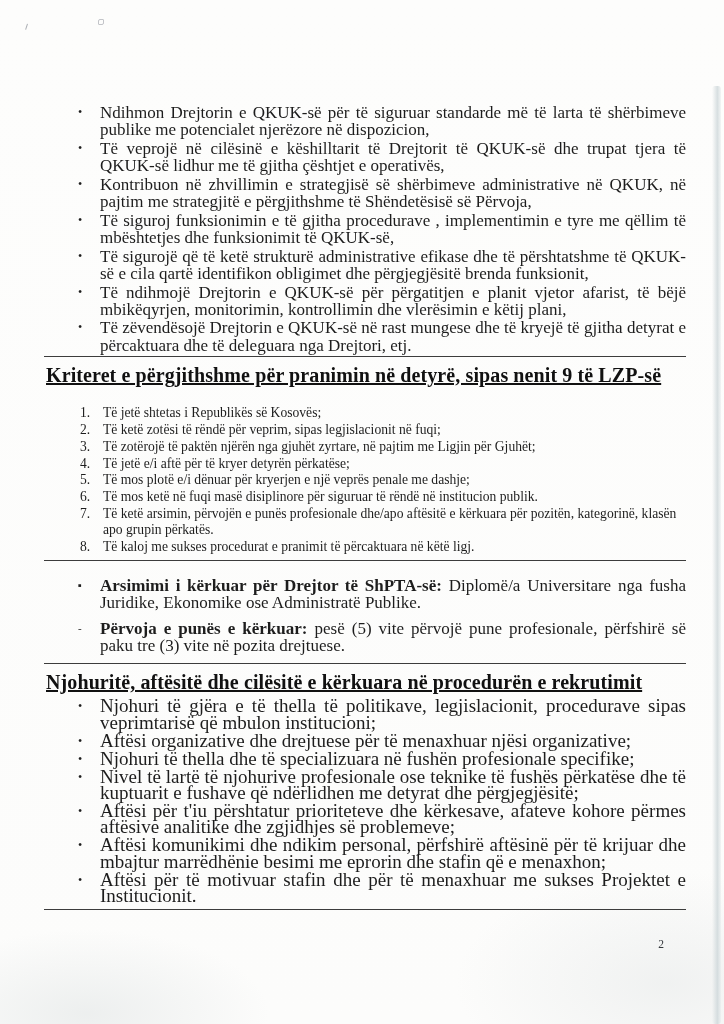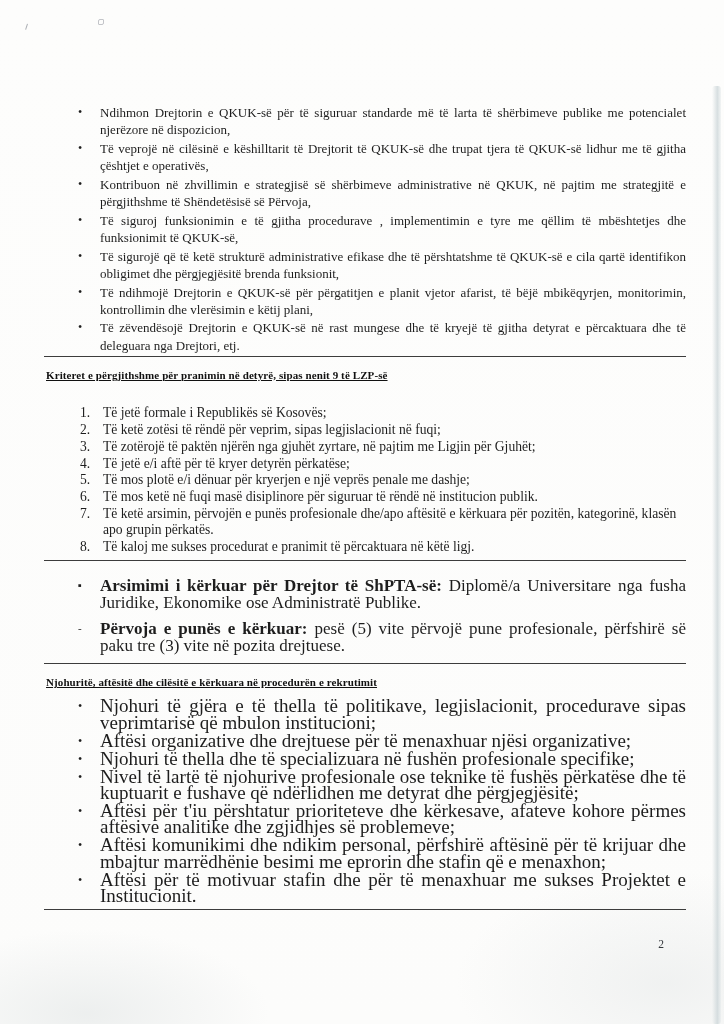--- a/index.html
+++ b/index.html
@@ -35,32 +35,32 @@
     margin:0 0 1.5px 34px;
   }
   .blist .marker{
     flex:0 0 22px;
     font-size:12px;
     line-height:17.2px;
   }
   .blist .txt{
     flex:1;
     display:block;
-    font-size:13px;
+    font-size:17px;
     line-height:17.2px;
     text-align:justify;
   }
   hr.rule{
     border:none;
     border-top:1.7px solid #3c3c3c;
     margin:2px 0 0 0;
   }
   h2.sec{
     margin:9px 0 0 2px;
-    font-size:11px;
+    font-size:20px;
     line-height:18px;
     font-weight:bold;
     color:#111;
     text-decoration:underline;
     letter-spacing:.1px;
   }
   ol.numbered{margin:21px 0 0 36px;}
   ol.numbered li{display:flex;margin-bottom:.6px;}
   ol.numbered .num{
     flex:0 0 23px;
@@ -126,21 +126,21 @@
       <span class="txt">Të zëvendësojë Drejtorin e QKUK-së në rast mungese dhe të kryejë të gjitha detyrat e përcaktuara dhe të deleguara nga Drejtori, etj.</span>
     </li>
   </ul>
 
   <hr class="rule">
   <h2 class="sec">Kriteret e përgjithshme për pranimin në detyrë, sipas nenit 9 të LZP-së</h2>
 
   <ol class="numbered">
     <li>
       <span class="num">1.</span>
-      <span class="txt">Të jetë formale i Republikës së Kosovës;</span>
+      <span class="txt">Të jetë shtetas i Republikës së Kosovës;</span>
     </li>
     <li>
       <span class="num">2.</span>
       <span class="txt">Të ketë zotësi të rëndë për veprim, sipas legjislacionit në fuqi;</span>
     </li>
     <li>
       <span class="num">3.</span>
       <span class="txt">Të zotërojë të paktën njërën nga gjuhët zyrtare, në pajtim me Ligjin për Gjuhët;</span>
     </li>
     <li>

